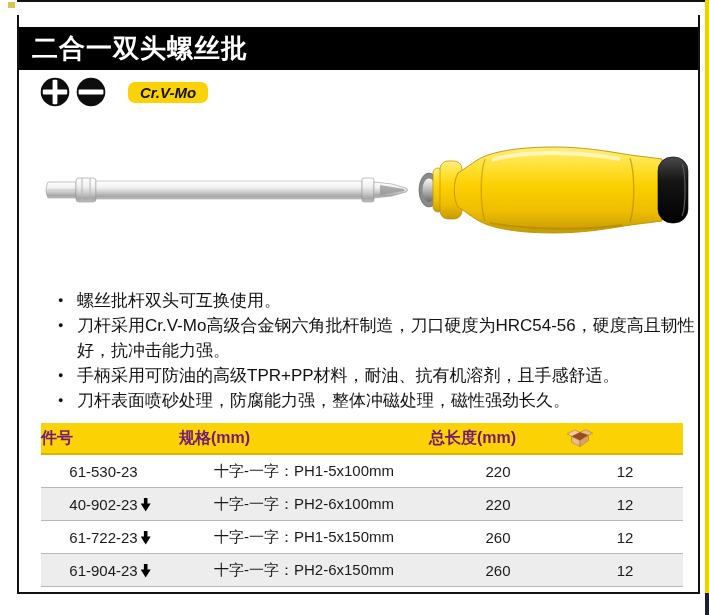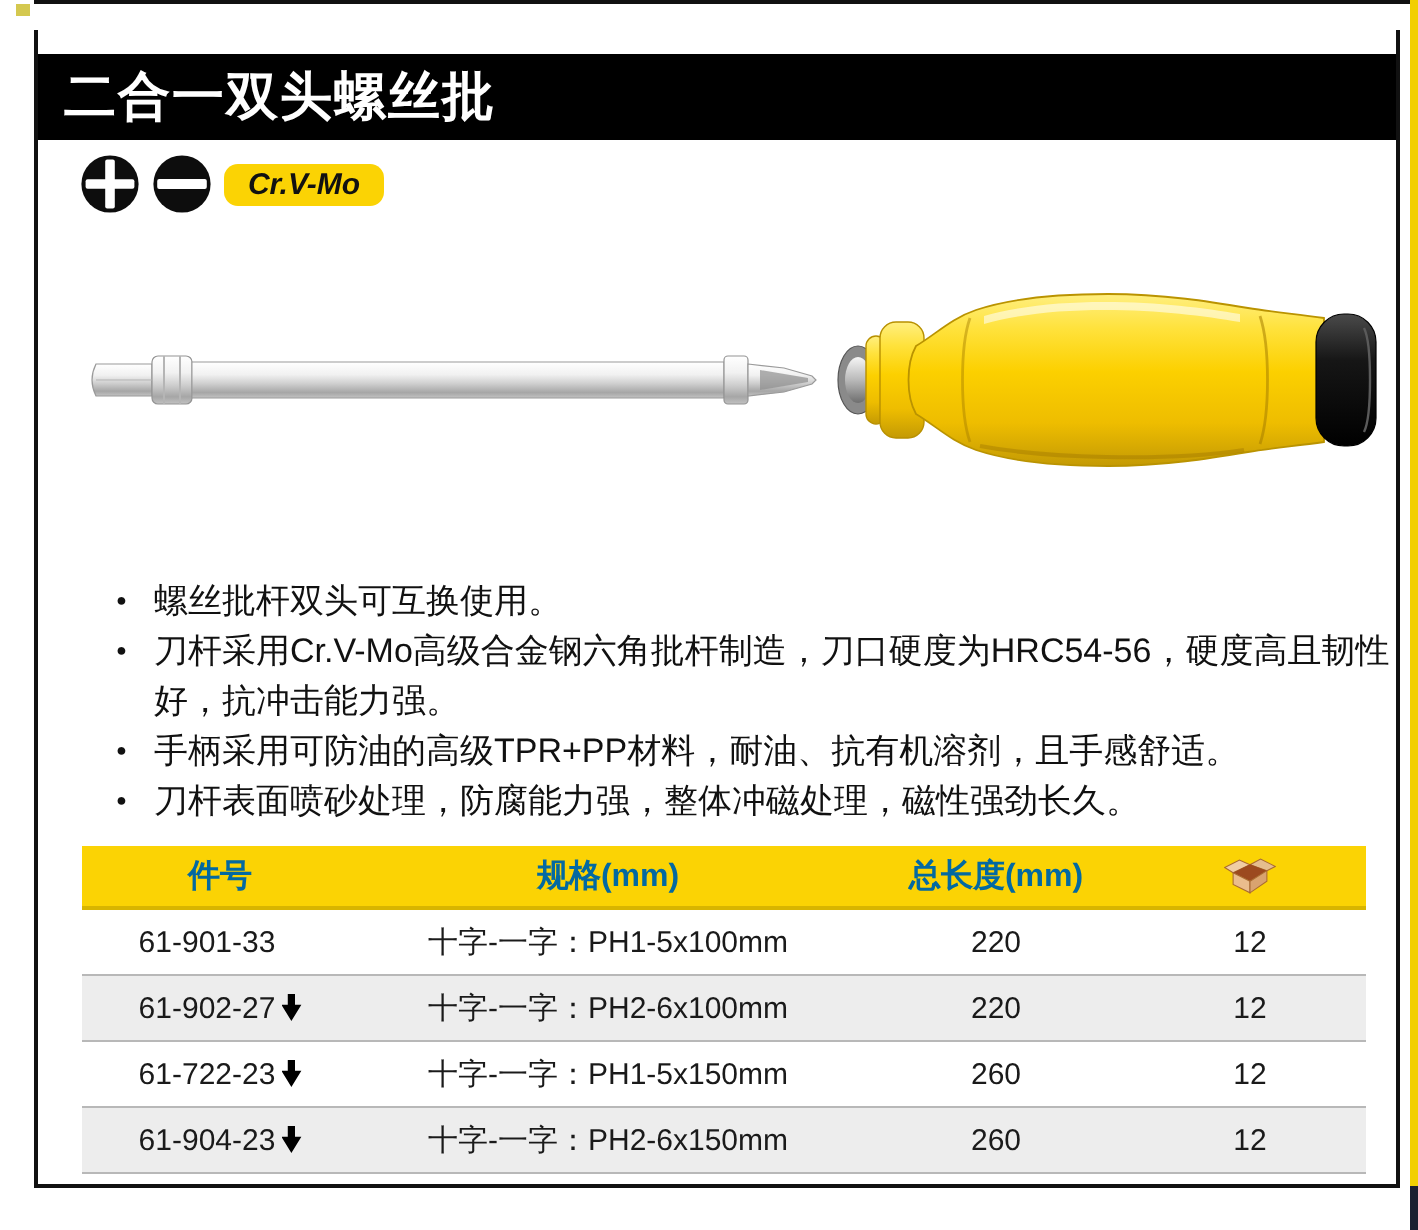--- a/index.html
+++ b/index.html
@@ -14,36 +14,36 @@
 
   #content-box{left:17px;top:15px;width:683px;height:579px;background:#fff;box-sizing:border-box;
     border-left:2px solid #111;border-right:2px solid #111;border-bottom:2px solid #111;}
 
   #title-bar{left:0;top:12px;width:100%;height:43px;background:#000;color:#fff;
     font-size:26px;font-weight:bold;line-height:43px;padding-left:13px;box-sizing:border-box;letter-spacing:1px;}
 
   
   #icons-row{left:21px;top:62px;height:30px;display:flex;align-items:center;}
   .tip-icon{width:30px;height:30px;margin-right:6px;}
-  #material-badge{margin-left:0;width:80px;height:21px;background:#fbd304;border-radius:7px;
+  #material-badge{margin-left:16px;width:80px;height:21px;background:#fbd304;border-radius:7px;
     color:#111;font-size:15px;font-weight:bold;font-style:italic;text-align:center;line-height:21px;}
 
   
   #product-image{left:11px;top:113px;width:660px;height:140px;}
 
   
   #features{left:23px;top:257px;width:648px;list-style:none;margin:16px;padding:0;
     font-size:17px;line-height:25px;color:#111;}
   #features li{position:relative;padding-left:19px;}
   #features li::before{content:"●";position:absolute;left:0;top:0;font-size:9px;line-height:25px;}
 
   
   #spec-table{left:22px;top:408px;width:642px;border-collapse:collapse;table-layout:fixed;}
-  #spec-table th{background:#fbd304;height:30px;font-size:16px;font-weight:bold;color:#0369a1;
-    text-align:center;border-bottom:2px solid #d8b500;padding:0;}
+  #spec-table th{background:#fbd304;height:30px;font-size:16px;font-weight:bold;color:#701a75;
+    text-align:left;border-bottom:2px solid #d8b500;padding:0;}
   #spec-table td{height:32px;font-size:15px;color:#1a1a1a;text-align:center;
     border-bottom:1px solid #b8b8b8;padding:0;}
   #spec-table tbody tr:nth-child(even) td{background:#ededed;}
   .dn-arrow{display:inline-block;width:10px;height:14px;background:#000;margin-left:3px;vertical-align:-2px;
     clip-path:polygon(32% 0,68% 0,68% 42%,100% 42%,50% 100%,0 42%,32% 42%);}
   .dn-arrow[data-vis="hide"]{visibility:hidden;}
   .box-icon{vertical-align:middle;}
 </style>
 </head>
 <body>
@@ -153,27 +153,27 @@
             <polygon points="20,6 24,4 17,0.5 12,3.2" fill="#e5bd8e" stroke="#a86a33" stroke-width="0.5"></polygon>
             <polygon points="4,7 12,11 20,6 12,3" fill="#9c4a1f"></polygon>
             <polygon points="4,7 12,11 12,16.5 4,12.5" fill="#eabd8d" stroke="#a86a33" stroke-width="0.5"></polygon>
             <polygon points="12,11 20,6 20,11 12,16.5" fill="#d9a36f" stroke="#a86a33" stroke-width="0.5"></polygon>
           </svg>
         </th>
       </tr>
     </thead>
     <tbody>
       <tr>
-        <td><span>61-901-33</span><span class="dn-arrow" data-vis="hide"></span></td>
+        <td><span>61-530-23</span><span class="dn-arrow" data-vis="hide"></span></td>
         <td>十字-一字：PH1-5x100mm</td>
         <td>220</td>
         <td>12</td>
       </tr>
       <tr>
-        <td><span>61-902-27</span><span class="dn-arrow" data-vis="show"></span></td>
+        <td><span>40-902-23</span><span class="dn-arrow" data-vis="show"></span></td>
         <td>十字-一字：PH2-6x100mm</td>
         <td>220</td>
         <td>12</td>
       </tr>
       <tr>
         <td><span>61-722-23</span><span class="dn-arrow" data-vis="show"></span></td>
         <td>十字-一字：PH1-5x150mm</td>
         <td>260</td>
         <td>12</td>
       </tr>

